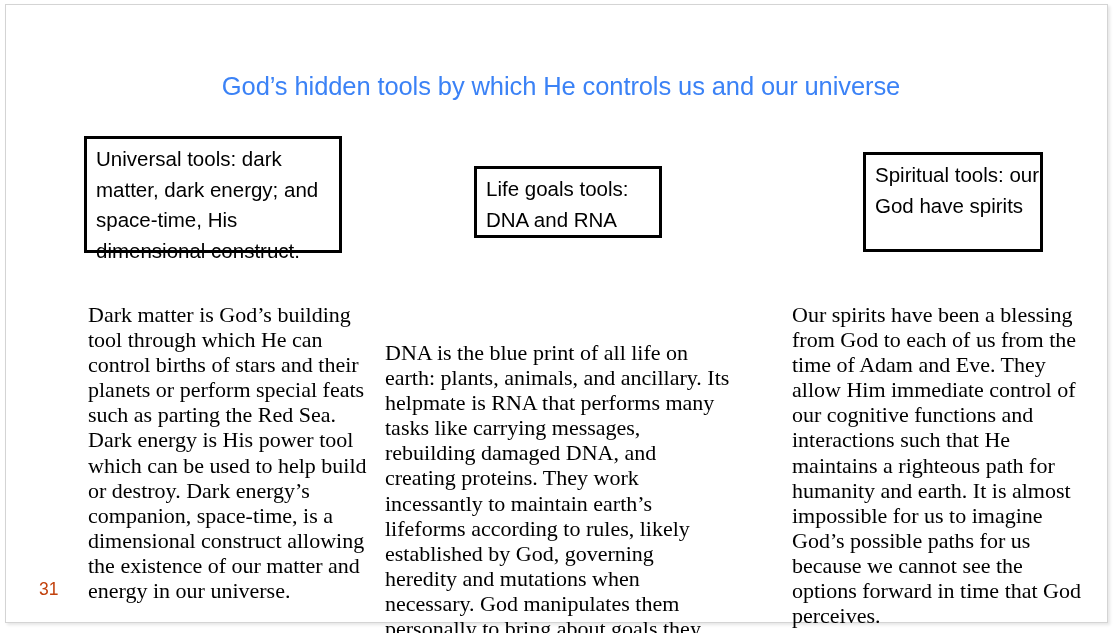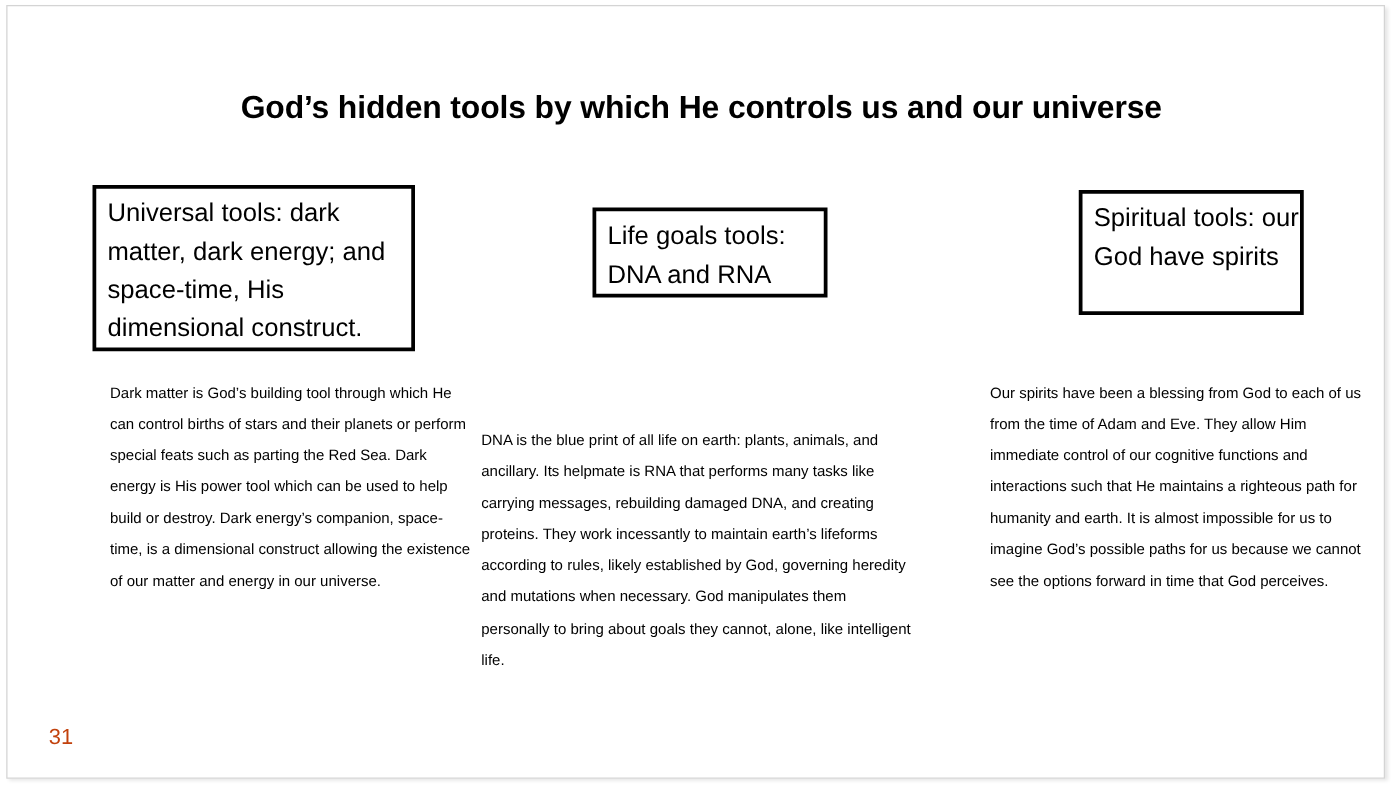--- a/index.html
+++ b/index.html
@@ -26,66 +26,65 @@
     box-shadow: 2px 2px 3px rgba(0,0,0,0.10);
   }
 
   #slide-title {
     position: absolute;
     left: 70px;
     top: 67px;
     width: 970px;
     text-align: center;
     font-family: "Liberation Sans", sans-serif;
-    font-weight: bold;
+    font-weight: normal;
     font-size: 25.5px;
     letter-spacing: -0.1px;
-    color: #000000;
+    color: #3b82f6;
     white-space: nowrap;
   }
 
   .head-box {
     position: absolute;
     border: 3px solid #000000;
     background: #ffffff;
     box-sizing: border-box;
     color: #000000;
     font-family: "Liberation Sans", sans-serif;
     font-size: 20.5px;
     line-height: 30.5px;
     padding: 5px 0 5px 9px;
   }
 
   #head-box-universal {
-    left: 68px;
+    left: 78px;
     top: 131px;
     width: 258px;
-    height: 133px;
-    margin-top: 12px;
+    height: 117px;
   }
 
   #head-box-life {
     left: 468px;
     top: 161px;
     width: 188px;
     height: 72px;
   }
 
   #head-box-spiritual {
     left: 857px;
     top: 147px;
     width: 180px;
     height: 100px;
   }
 
   .body-col {
     position: absolute;
     color: #000000;
-    font-family: Liberation Sans, sans-serif;
-    font-size: 12px;
+    font-family: Liberation Serif, serif;
+    font-size: 22px;
     line-height: 25.1px;
     text-align: left;
     white-space: pre-line;
   }
 
   #body-col-universal {
     left: 82px;
     top: 297px;
     width: 290px;
   }

